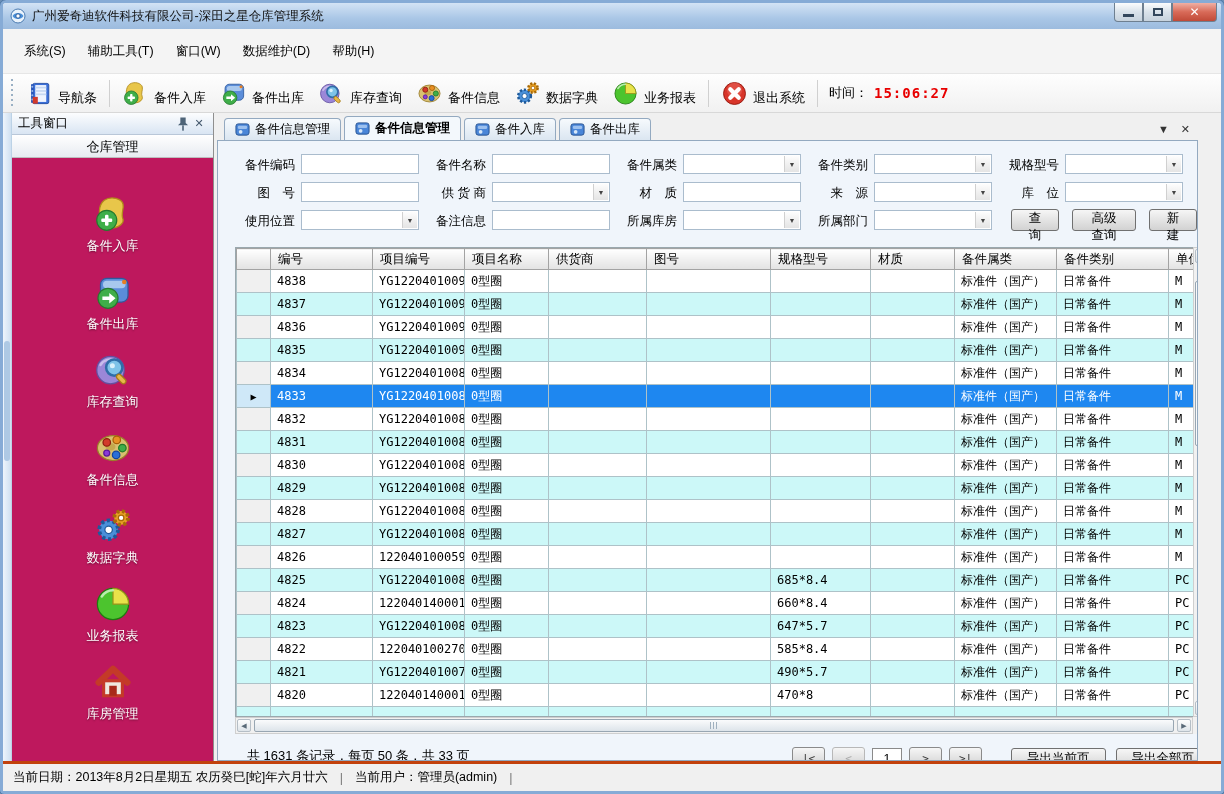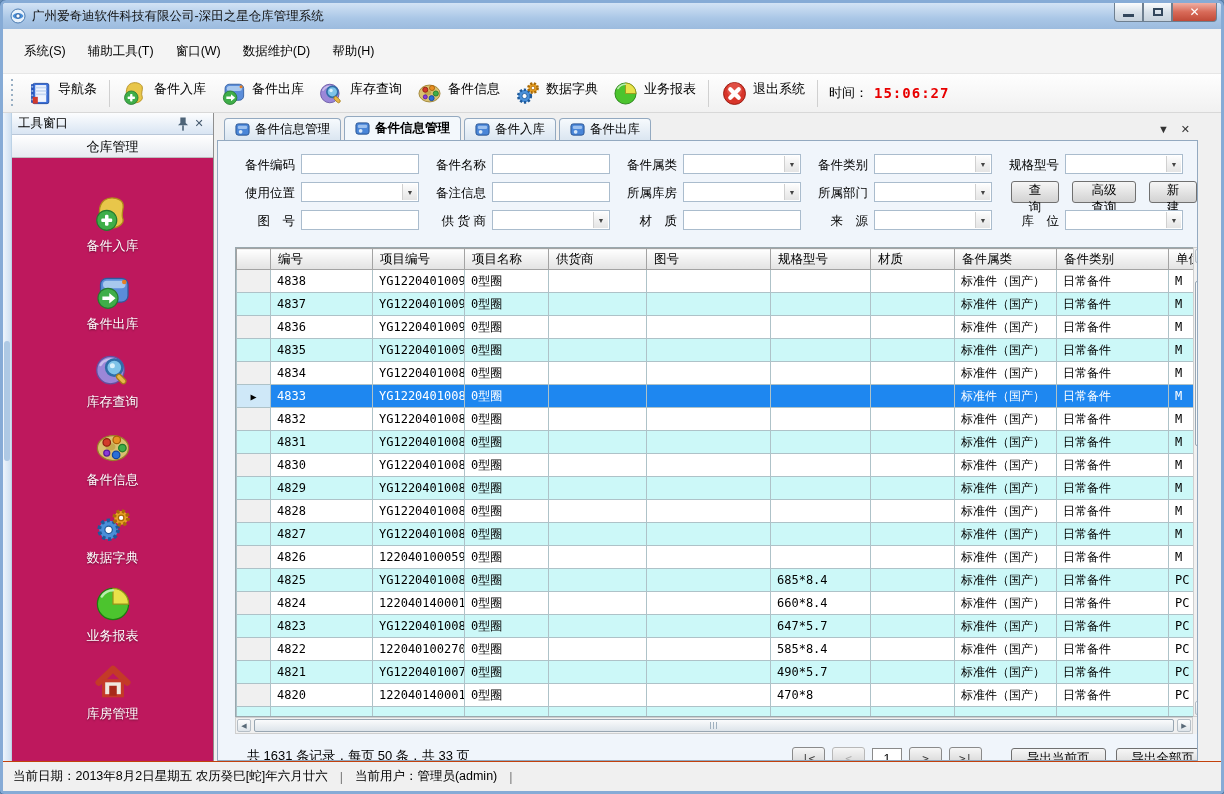--- a/index.html
+++ b/index.html
@@ -27,21 +27,21 @@
   .wc-glyph-max{width:10px;height:8px;border:2px solid #33475c;}
   
   .menubar{height:45px;background:#f4f4f4;border-bottom:1px solid #e6e6e6;display:flex;align-items:center;
     padding-left:10px;flex:none;}
   .menu-item{font-size:12.5px;padding:5px 11px;color:#000;}
   
   .toolbar{height:39px;background:linear-gradient(#fefefe,#f1f1f1);border-bottom:1px solid #d8d8d8;
     display:flex;align-items:center;padding:0 6px;flex:none;}
   .tb-grip{width:6px;height:28px;margin:0 4px 0 0;
     background:repeating-linear-gradient(#9ab0c4 0 2px,transparent 2px 5px);background-size:2px 100%;background-repeat:no-repeat;background-position:2px 0;}
-  .tb-item{display:flex;align-items:flex-start;gap:5px;padding:3px 7px;font-size:13px;color:#000;border-radius:3px;}
+  .tb-item{display:flex;align-items:flex-end;gap:5px;padding:3px 7px;font-size:13px;color:#000;border-radius:3px;}
   .tb-item .icon{width:27px;height:27px;display:inline-flex;}
   .tb-sep{width:1px;height:27px;background:#d0d0d0;margin:0 5px;}
   .tb-time{display:flex;align-items:center;gap:6px;margin-left:6px;font-size:13px;}
   .tb-time-value{color:var(--time-red);font-weight:bold;font-family:"DejaVu Sans Mono",monospace;font-size:14px;letter-spacing:1px;}
   
   .body{flex:1;display:flex;overflow:hidden;background:#f0f0f0;}
   .left-strip{width:9px;background:linear-gradient(90deg,#eef5fc,#cfe0f1);border-right:1px solid #bcd2e6;flex:none;position:relative;}
   .left-strip-thumb{position:absolute;left:1px;top:228px;width:6px;height:120px;background:#aec9e4;border-radius:3px;}
   .sidebar{width:202px;flex:none;display:flex;flex-direction:column;background:#be185d;border-right:1px solid #8f8f8f;}
   .sidebar-caption{height:22px;background:linear-gradient(#fcfdfe,#d9e5f3);border-bottom:1px solid #b9c7d8;
@@ -111,21 +111,21 @@
   .pager{display:flex;width:975px;margin-top:13px;font-size:13px;flex:none;}
   .pager-summary{margin-left:12px;color:#000;}
   .pager-nav{margin-left:auto;display:flex;align-items:center;gap:7px;}
   .nav-btn{width:33px;height:23px;font-size:11px;color:#333;background:linear-gradient(#f6f6f6,#dfdfdf 55%,#d0d0d0);
     border:1px solid #8a8a8a;border-radius:3px;display:flex;align-items:center;justify-content:center;
     font-family:"DejaVu Sans Mono",monospace;}
   .nav-btn.disabled{color:#aaa;border-color:#b8b8b8;}
   .page-box{width:30px;height:21px;border:1px solid #8a8a8a;background:#fff;text-align:center;font-size:12.5px;}
   .export-btns{display:flex;gap:10px;margin-left:22px;}
   
-  .statusbar{height:30px;background:#f0f0f0;border-top:1px solid #c2410c;display:flex;align-items:center;
+  .statusbar{height:30px;background:#f0f0f0;border-top:3px solid #c2410c;display:flex;align-items:center;
     padding:0 10px;font-size:12.5px;color:#000;gap:12px;flex:none;}
   .status-sep{color:#777;}
   .icon svg{width:100%;height:100%;display:block;}
 </style>
 </head>
 <body>
 
 <div class="window">
 
   <div class="titlebar">
@@ -439,20 +439,48 @@
               </div>
               <div class="pair">
                 <span class="flabel">规格型号</span>
                 <div class="ctl select">
                   <span class="arrow">▼</span>
                 </div>
               </div>
             </div>
             <div class="form-row">
               <div class="pair">
+                <span class="flabel">图　号</span>
+                <div class="ctl"></div>
+              </div>
+              <div class="pair">
+                <span class="flabel">供 货 商</span>
+                <div class="ctl select">
+                  <span class="arrow">▼</span>
+                </div>
+              </div>
+              <div class="pair">
+                <span class="flabel">材　质</span>
+                <div class="ctl"></div>
+              </div>
+              <div class="pair">
+                <span class="flabel">来　源</span>
+                <div class="ctl select">
+                  <span class="arrow">▼</span>
+                </div>
+              </div>
+              <div class="pair">
+                <span class="flabel">库　位</span>
+                <div class="ctl select">
+                  <span class="arrow">▼</span>
+                </div>
+              </div>
+            </div>
+            <div class="form-row">
+              <div class="pair">
                 <span class="flabel">使用位置</span>
                 <div class="ctl select">
                   <span class="arrow">▼</span>
                 </div>
               </div>
               <div class="pair">
                 <span class="flabel">备注信息</span>
                 <div class="ctl"></div>
               </div>
               <div class="pair">
@@ -464,48 +492,20 @@
               <div class="pair">
                 <span class="flabel">所属部门</span>
                 <div class="ctl select">
                   <span class="arrow">▼</span>
                 </div>
               </div>
               <div class="form-buttons">
                 <button class="btn">查询</button>
                 <button class="btn">高级查询</button>
                 <button class="btn">新建</button>
-              </div>
-            </div>
-            <div class="form-row">
-              <div class="pair">
-                <span class="flabel">图　号</span>
-                <div class="ctl"></div>
-              </div>
-              <div class="pair">
-                <span class="flabel">供 货 商</span>
-                <div class="ctl select">
-                  <span class="arrow">▼</span>
-                </div>
-              </div>
-              <div class="pair">
-                <span class="flabel">材　质</span>
-                <div class="ctl"></div>
-              </div>
-              <div class="pair">
-                <span class="flabel">来　源</span>
-                <div class="ctl select">
-                  <span class="arrow">▼</span>
-                </div>
-              </div>
-              <div class="pair">
-                <span class="flabel">库　位</span>
-                <div class="ctl select">
-                  <span class="arrow">▼</span>
-                </div>
               </div>
             </div>
           </div>
 
         <div class="grid-block">
           <div class="grid-row">
             <div class="grid-clip">
               <table class="grid" id="grid-table">
                   <colgroup>
                     <col style="width: 34px;">

